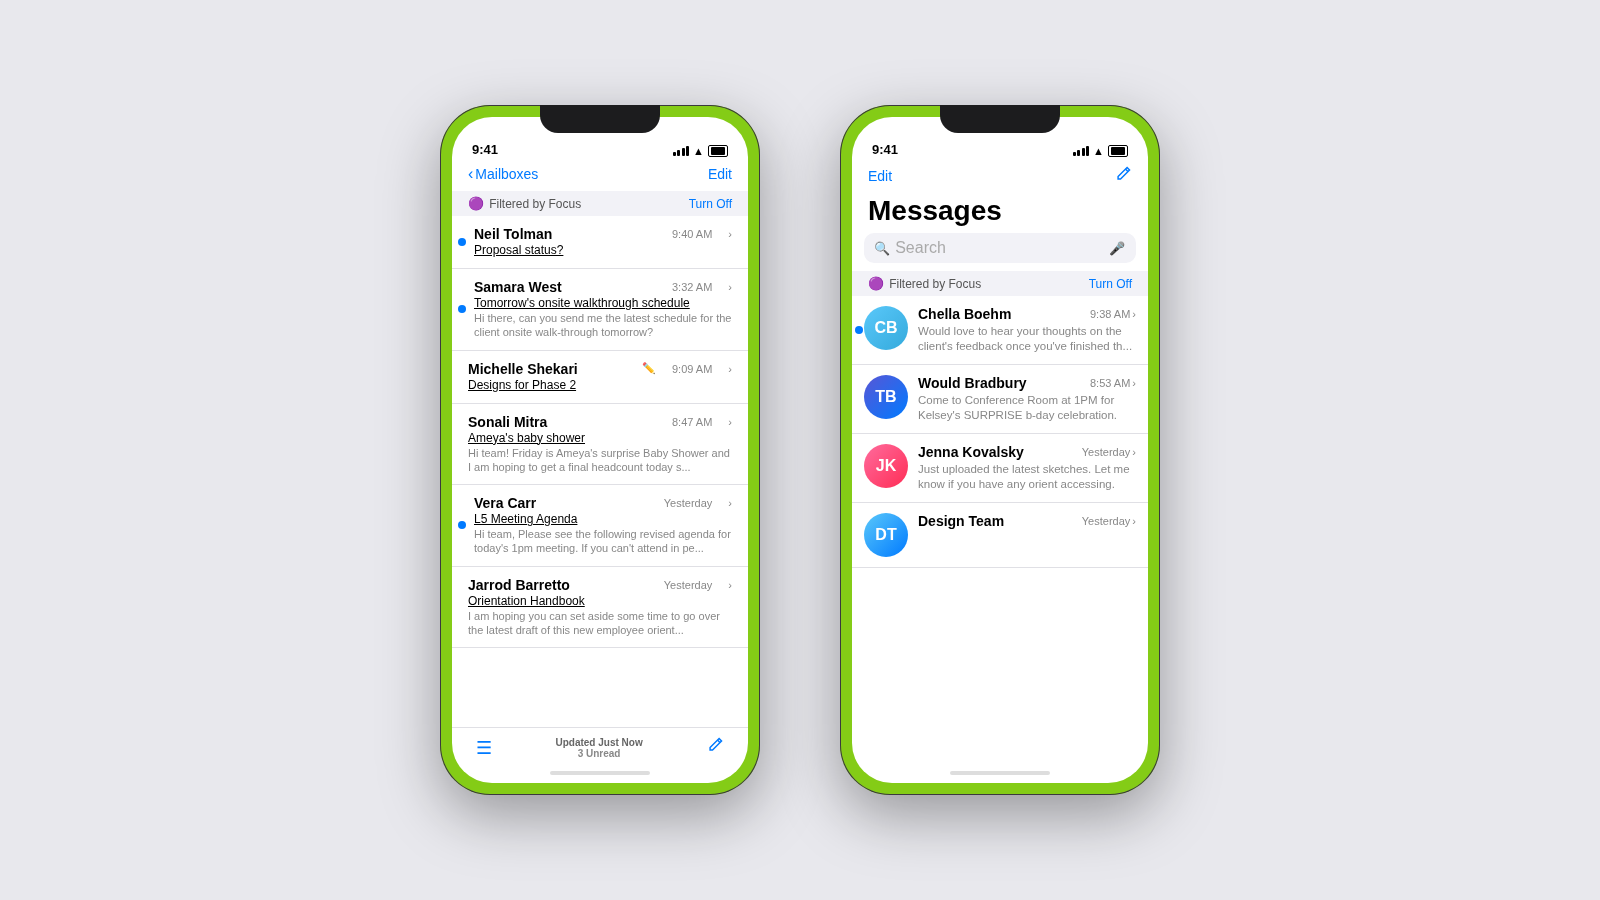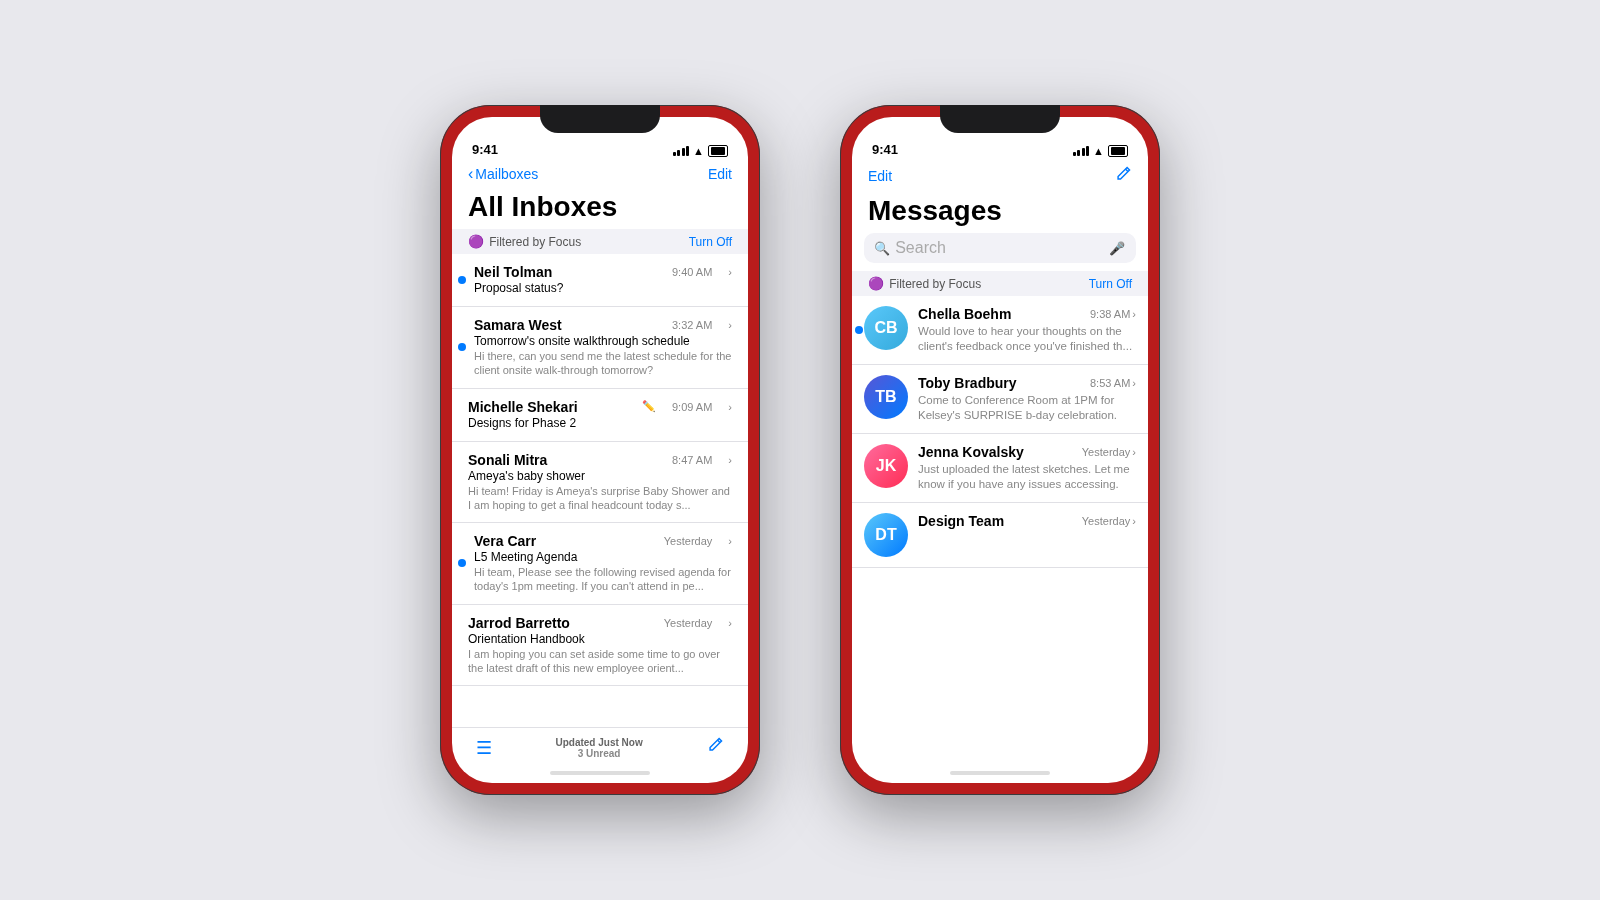--- a/index.html
+++ b/index.html
@@ -11,21 +11,21 @@
       align-items: center;
       justify-content: center;
       gap: 80px;
       font-family: -apple-system, BlinkMacSystemFont, 'SF Pro Display', 'SF Pro Text', 'Helvetica Neue', Arial, sans-serif;
     }
 
     
     .phone {
       width: 320px;
       height: 690px;
-      background: #b91c1c;
+      background: #84cc16;
       border-radius: 50px;
       padding: 12px;
       position: relative;
       box-shadow: 0 20px 60px rgba(0,0,0,0.35), inset 0 0 0 1px #3a3a3c;
     }
     .phone-screen {
       width: 100%;
       height: 100%;
       background: #fff;
       border-radius: 40px;
@@ -137,20 +137,21 @@
       color: #888;
       display: flex;
       align-items: center;
       gap: 16px;
     }
     .mail-subject {
       font-size: 12px;
       font-weight: 500;
       color: #000;
       margin-bottom: 1px;
+      text-decoration: underline;
     }
     .mail-preview {
       font-size: 11px;
       color: #888;
       line-height: 1.3;
       overflow: hidden;
       display: -webkit-box;
       -webkit-line-clamp: 2;
       -webkit-box-orient: vertical;
     }
@@ -286,21 +287,20 @@
     </div>
 
     <div class="nav-bar">
       <div class="nav-back">
         <span class="nav-back-chevron">‹</span>
         <span>Mailboxes</span>
       </div>
       <span class="nav-action">Edit</span>
     </div>
 
-    <div class="page-title">All Inboxes</div>
 
     <div class="focus-filter-bar">
       <div class="focus-left">
         <span class="focus-icon">🟣</span>
         <span class="focus-label">Filtered by Focus</span>
       </div>
       <span class="focus-turnoff">Turn Off</span>
     </div>
 
     <div class="mail-list" id="mail-list">
@@ -452,40 +452,40 @@
                 <span>›</span>
               </div>
             </div>
             <div class="msg-preview">Would love to hear your thoughts on the client's feedback once you've finished th...</div>
           </div>
         </div>
         <div class="msg-item">
           <div class="msg-avatar" style="background: linear-gradient(135deg, rgb(88, 86, 214), rgb(0, 122, 255));">TB</div>
           <div class="msg-content">
             <div class="msg-header">
-              <span class="msg-name">Toby Bradbury</span>
+              <span class="msg-name">Would Bradbury</span>
               <div class="msg-time">
                 <span>8:53 AM</span> 
                 <span>›</span>
               </div>
             </div>
             <div class="msg-preview">Come to Conference Room at 1PM for Kelsey's SURPRISE b-day celebration.</div>
           </div>
         </div>
         <div class="msg-item">
           <div class="msg-avatar" style="background: linear-gradient(135deg, rgb(255, 107, 157), rgb(255, 45, 85));">JK</div>
           <div class="msg-content">
             <div class="msg-header">
               <span class="msg-name">Jenna Kovalsky</span>
               <div class="msg-time">
                 <span>Yesterday</span> 
                 <span>›</span>
               </div>
             </div>
-            <div class="msg-preview">Just uploaded the latest sketches. Let me know if you have any issues accessing.</div>
+            <div class="msg-preview">Just uploaded the latest sketches. Let me know if you have any orient accessing.</div>
           </div>
         </div>
         <div class="msg-item">
           <div class="msg-avatar" style="background: linear-gradient(135deg, rgb(90, 200, 250), rgb(0, 122, 255));">DT</div>
           <div class="msg-content">
             <div class="msg-header">
               <span class="msg-name">Design Team</span>
               <div class="msg-time">
                 <span>Yesterday</span> 
                 <span>›</span>

